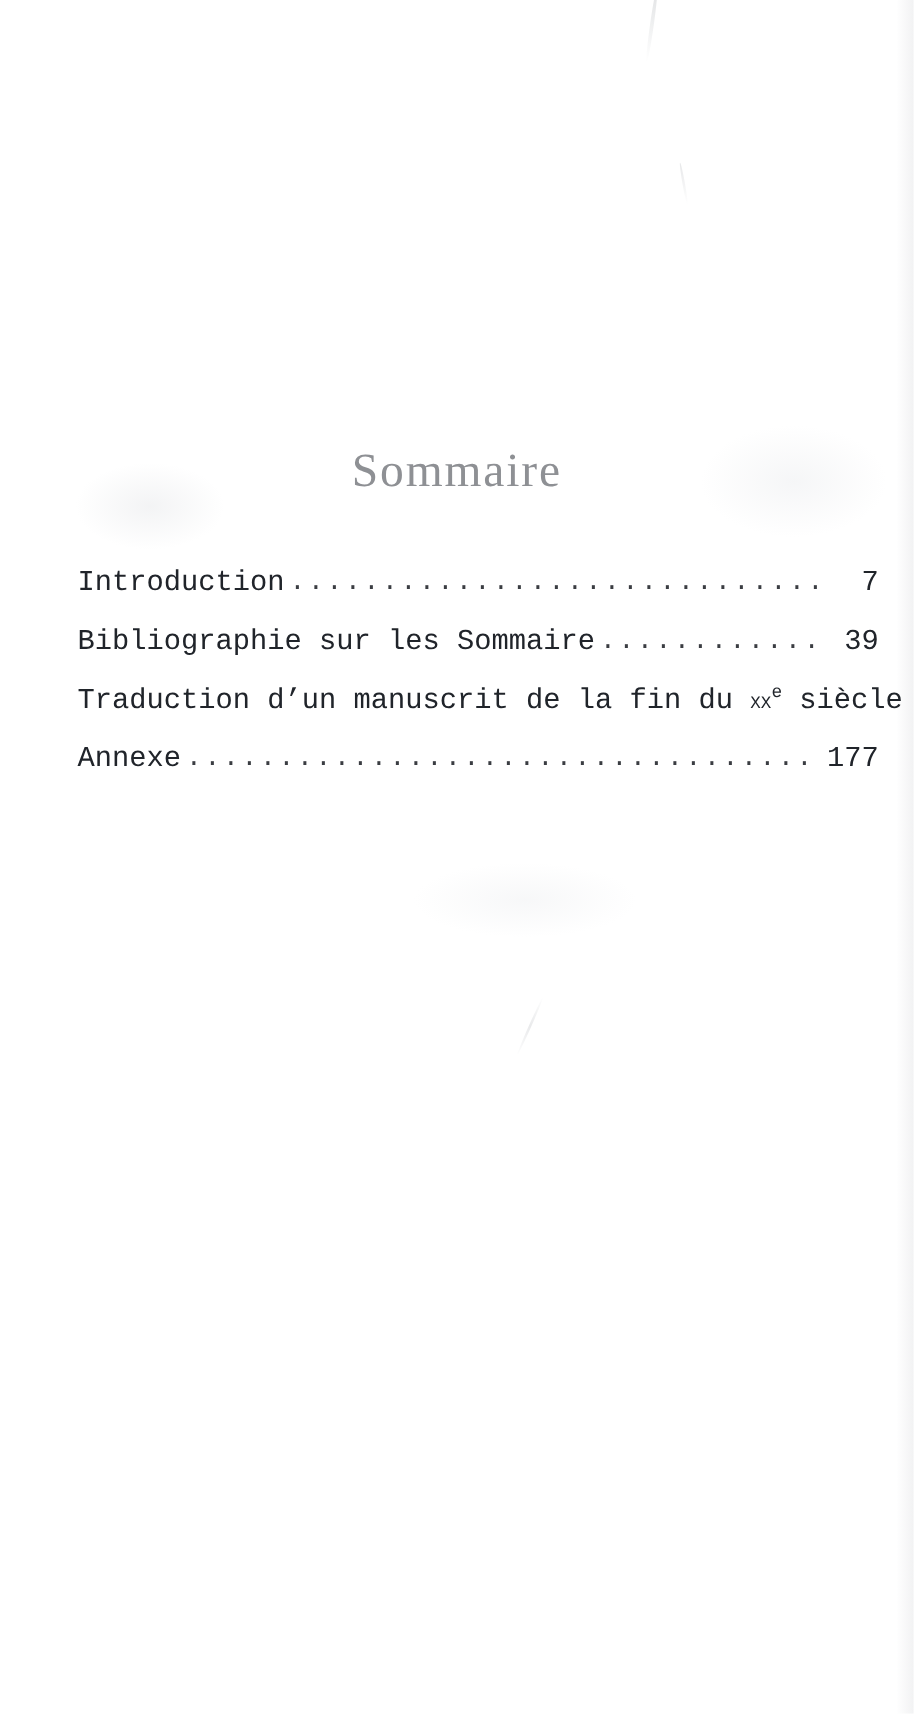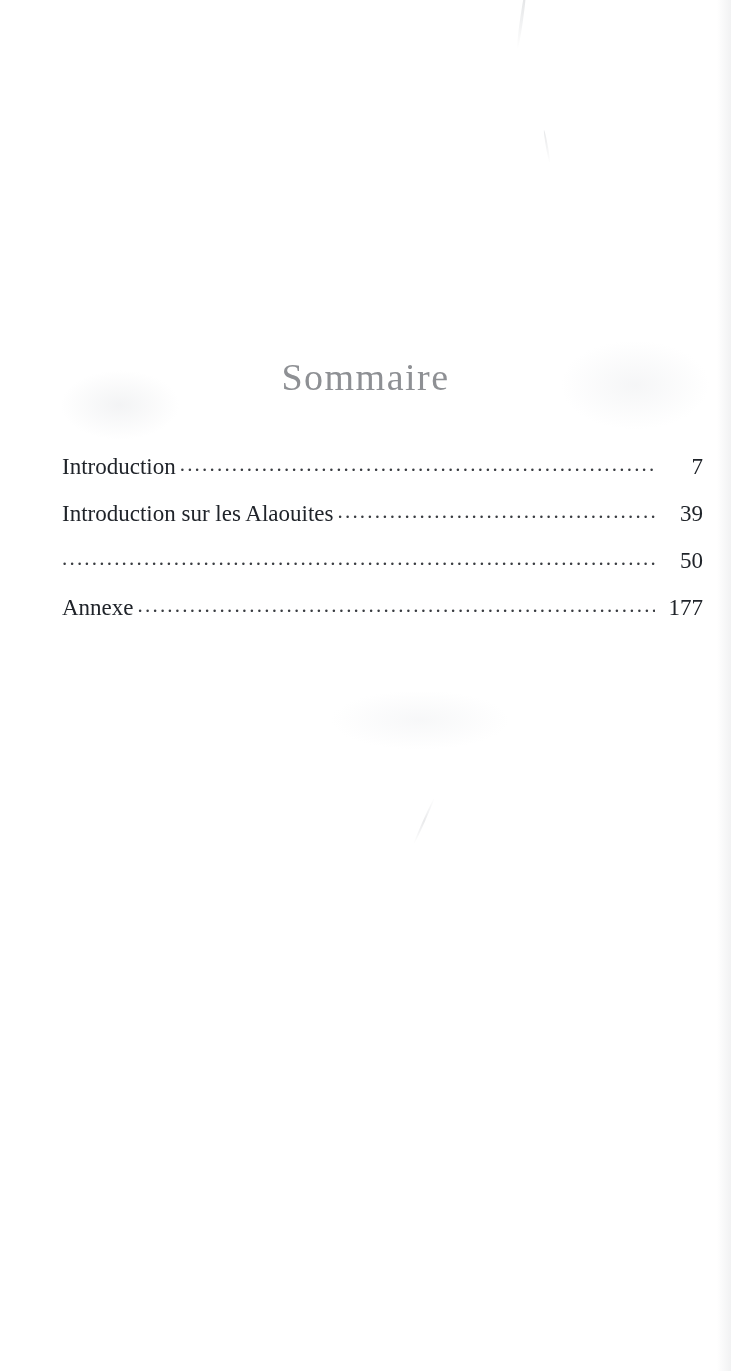--- a/index.html
+++ b/index.html
@@ -85,26 +85,27 @@
 
   .toc-list {
     position: absolute;
     left: 62px;
     right: 28px;
     top: 455px;
   }
 
   .toc-entry {
     display: flex;
-    align-items: flex-start;
+    align-items: flex-end;
     font-size: 23px;
     line-height: 1.0;
     margin-bottom: 24px;
     color: #20242a;
     white-space: nowrap;
+    font-family: Liberation Mono, monospace;
   }
   .toc-entry .entry-label {
     flex: 0 0 auto;
     padding-right: 4px;
   }
   .toc-entry .entry-leader {
     flex: 1 1 auto;
     overflow: hidden;
     white-space: nowrap;
     color: #3a3d42;
@@ -148,26 +149,27 @@
 
   <div class="toc-list">
 
     <div class="toc-entry">
       <span class="entry-label">Introduction</span>
       <span class="entry-leader">....................................................................................................................</span>
       <span class="entry-page">7</span>
     </div>
 
     <div class="toc-entry">
-      <span class="entry-label">Introduction sur les Alaouites</span>
+      <span class="entry-label">Bibliographie sur les Sommaire</span>
       <span class="entry-leader">....................................................................................................................</span>
       <span class="entry-page">39</span>
     </div>
 
     <div class="toc-entry">
+      <span class="entry-label"><span>Traduction d’un manuscrit de la fin du </span><span class="smallcaps">xx</span><span class="sup-ord">e</span><span> siècle</span></span>
       <span class="entry-leader">....................................................................................................................</span>
       <span class="entry-page">50</span>
     </div>
 
     <div class="toc-entry">
       <span class="entry-label">Annexe</span>
       <span class="entry-leader">....................................................................................................................</span>
       <span class="entry-page">177</span>
     </div>
 

